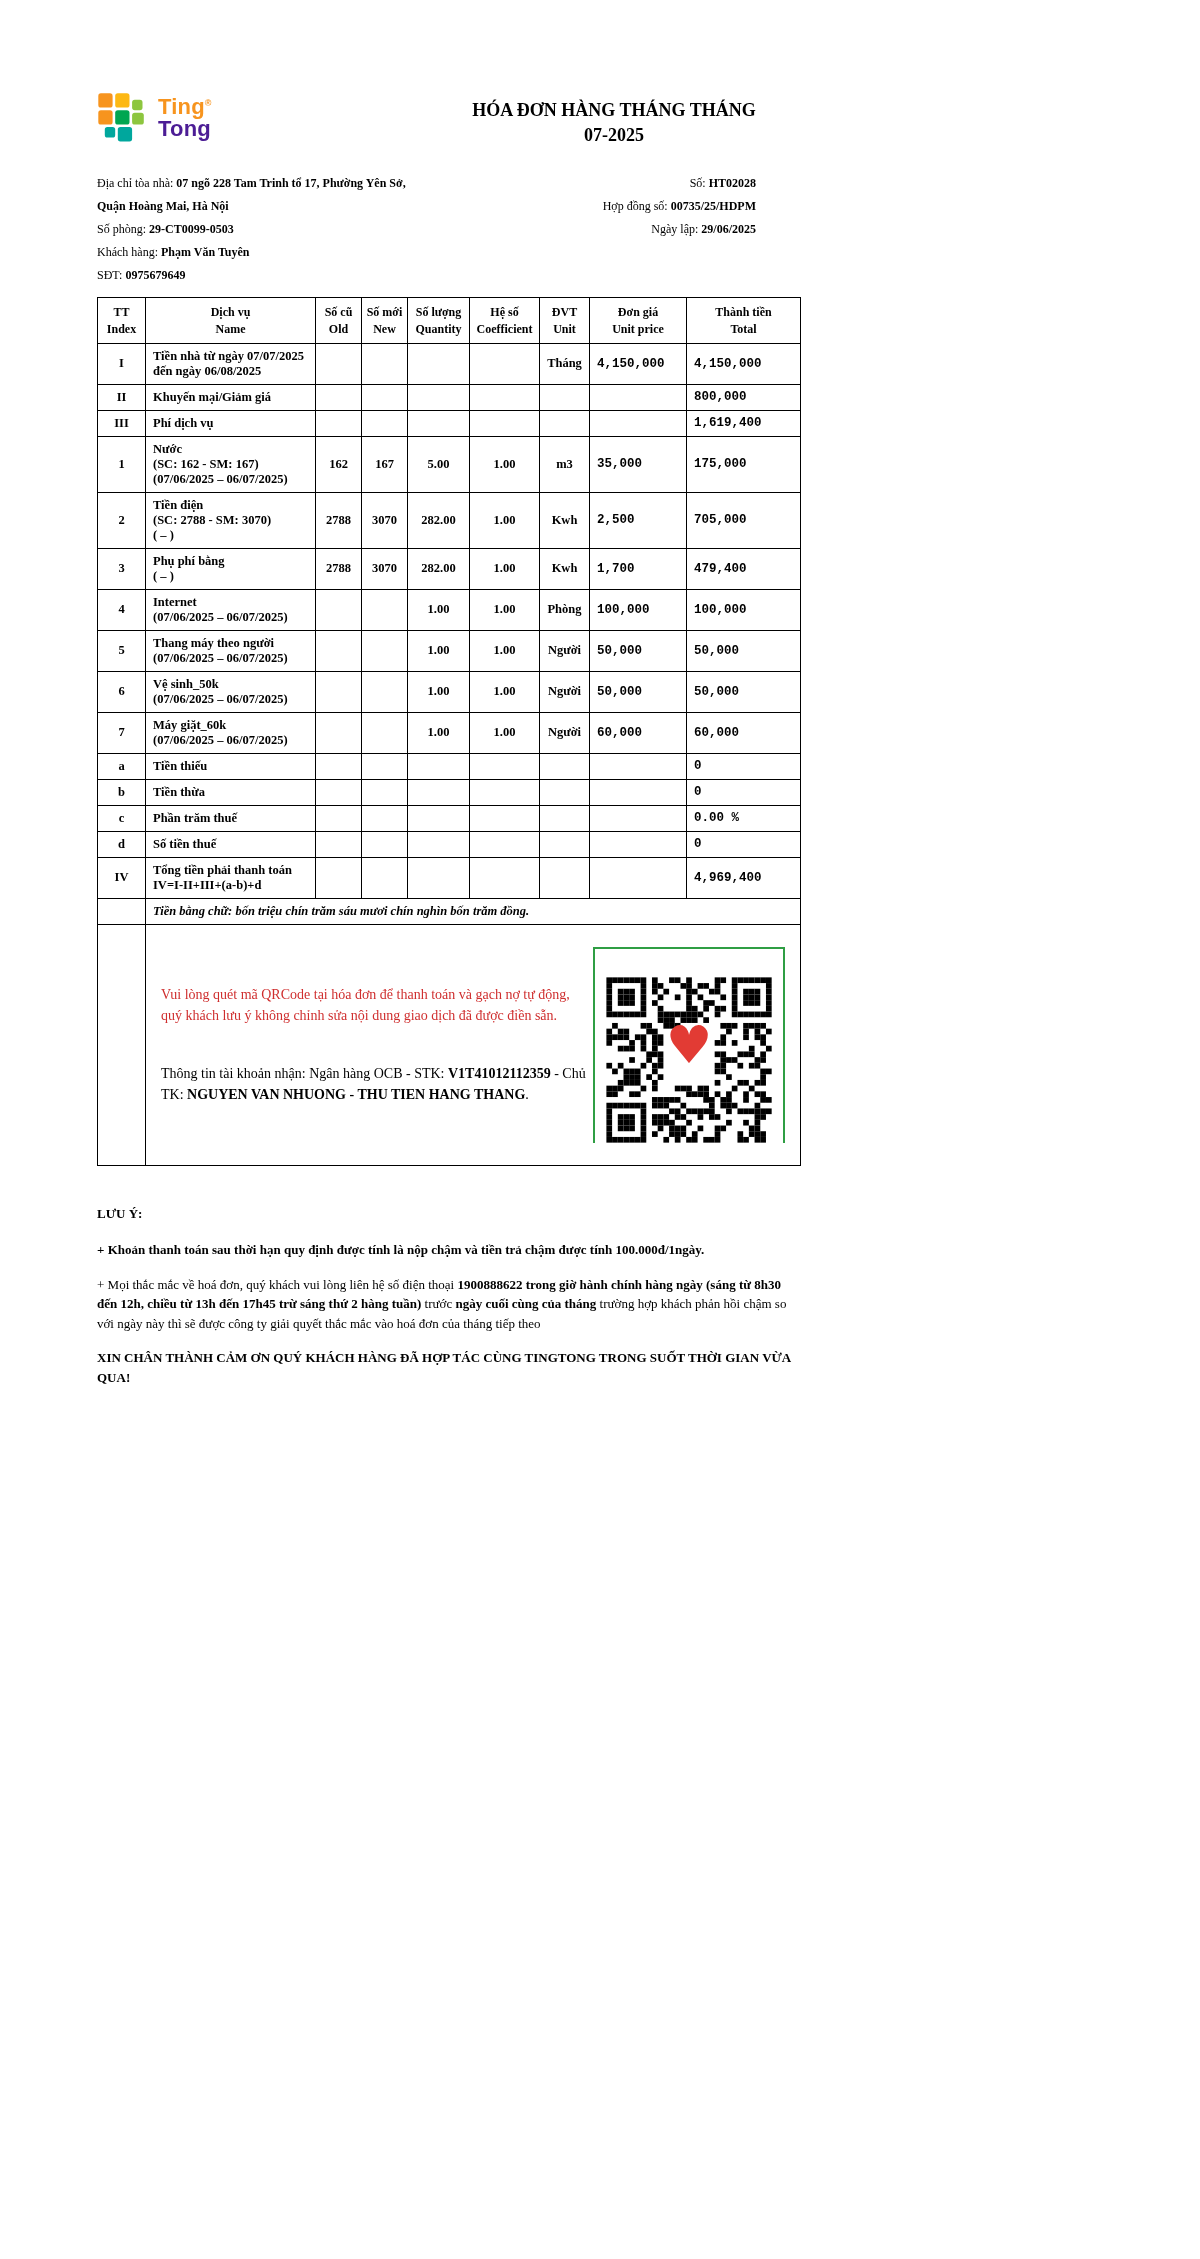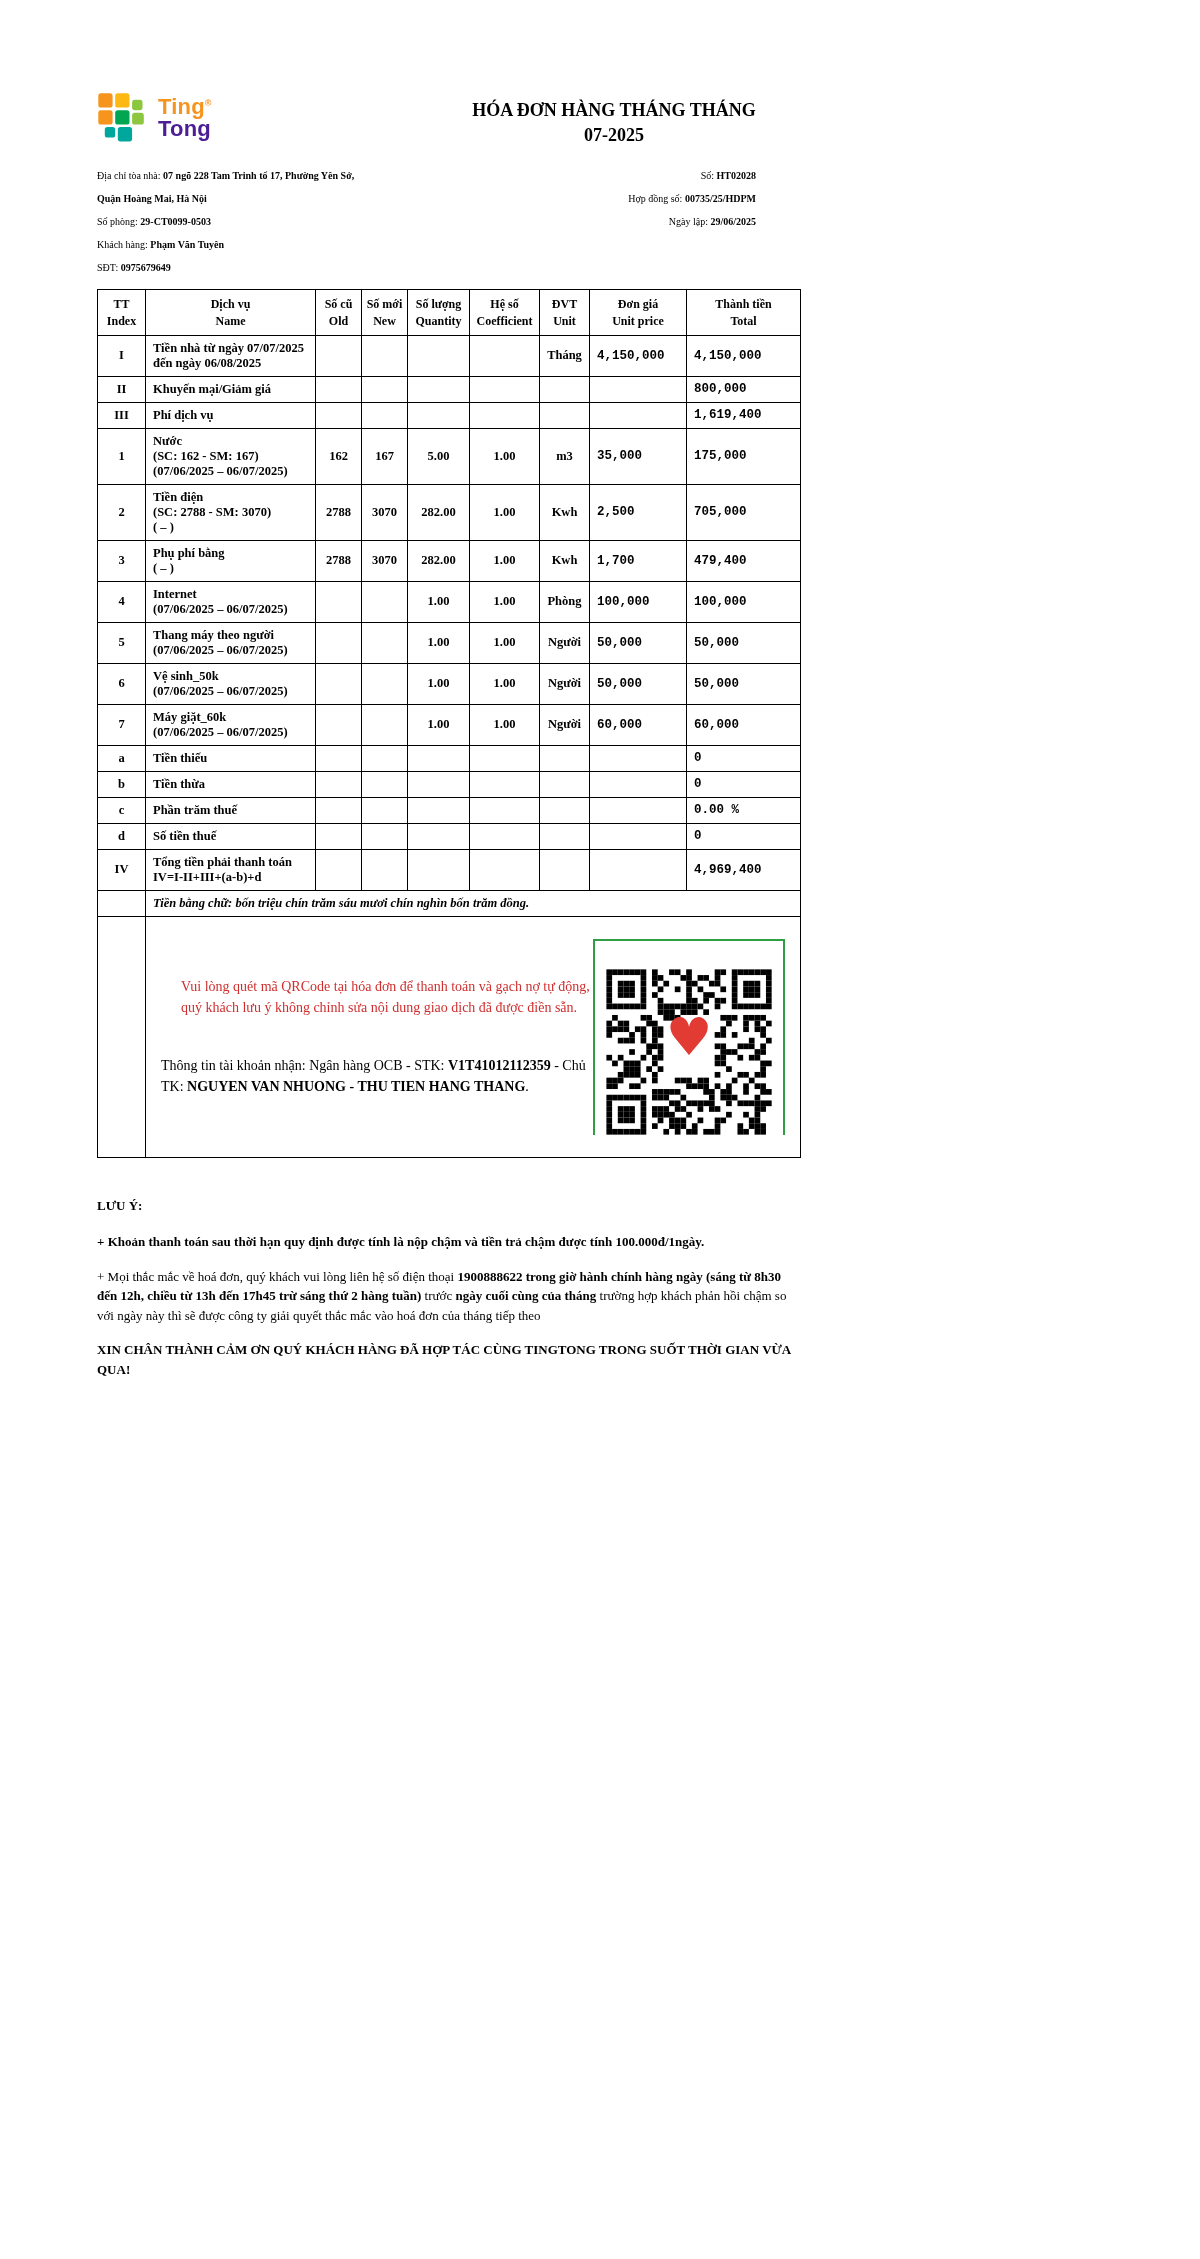--- a/index.html
+++ b/index.html
@@ -14,21 +14,21 @@
   .header { display:flex; justify-content:space-between; align-items:flex-start; }
   .logo { display:flex; align-items:center; gap:9px; }
   .logo-icon { width:52px; height:52px; display:block; }
   .logo-text { font-family:"Liberation Sans","DejaVu Sans",sans-serif; font-weight:bold; line-height:1.02; }
   .logo-ting { color:#F7941E; font-size:22px; letter-spacing:0.2px; }
   .logo-ting .reg { font-size:9px; vertical-align:super; }
   .logo-tong { color:#4c1d95; font-size:22px; letter-spacing:0.2px; }
   .title { width:292px; margin-right:40px; margin-top:6px; font-size:18px; font-weight:bold; text-align:center; line-height:1.4; }
 
   
-  .info { display:flex; justify-content:space-between; margin-top:16px; padding-right:44px; font-size:10px; line-height:23px; }
+  .info { display:flex; justify-content:space-between; margin-top:24px; padding-right:44px; font-size:12px; line-height:23px; }
   .info b { font-weight:bold; }
   .info-right { text-align:right; }
 
   
   .invoice-table { border-collapse:collapse; margin-top:10px; width:703px; table-layout:fixed; }
   .invoice-table th, .invoice-table td {
     border:1px solid #000; font-size:12.5px; font-weight:bold;
     padding:5px 7px; vertical-align:middle; white-space:pre-line; overflow:hidden;
   }
   .invoice-table th { font-size:12px; text-align:center; line-height:1.35; padding:6px 3px; }
@@ -36,21 +36,21 @@
   .c-name { text-align:left; }
   .c-num  { text-align:center; }
   .c-money{ text-align:left;font-family:Liberation Mono, monospace; }
 
   .words-cell { font-weight:normal; font-style:italic; padding:7px 8px; }
   .words-cell b { font-weight:bold; }
 
   .qr-cell { padding:6px 4px; }
   .qr-wrap { display:flex; justify-content:space-between; align-items:center; min-height:188px; padding:2px 4px 2px 4px; }
   .qr-text { width:445px; font-weight:normal; font-style:normal; font-size:14px; line-height:1.5; padding-left:4px; }
-  .qr-notice { color:#CF2E2E; margin-bottom:16px;margin-left:20px; }
+  .qr-notice { color:#CF2E2E; margin-bottom:16px; }
   .qr-account { color:#000; }
   .qr-account b { font-weight:bold; }
   .qr-box { position:relative; width:196px; height:196px; border:2px solid #2F9E44; background:#fff; margin-right:4px; }
   #qr-svg { width:100%; height:100%; display:block; }
   .qr-heart {
     position:absolute; inset:0; display:flex; align-items:center; justify-content:center;
     font-size:52px; color:#E23B34; font-family:"DejaVu Sans",sans-serif; line-height:1;
   }
 
   

